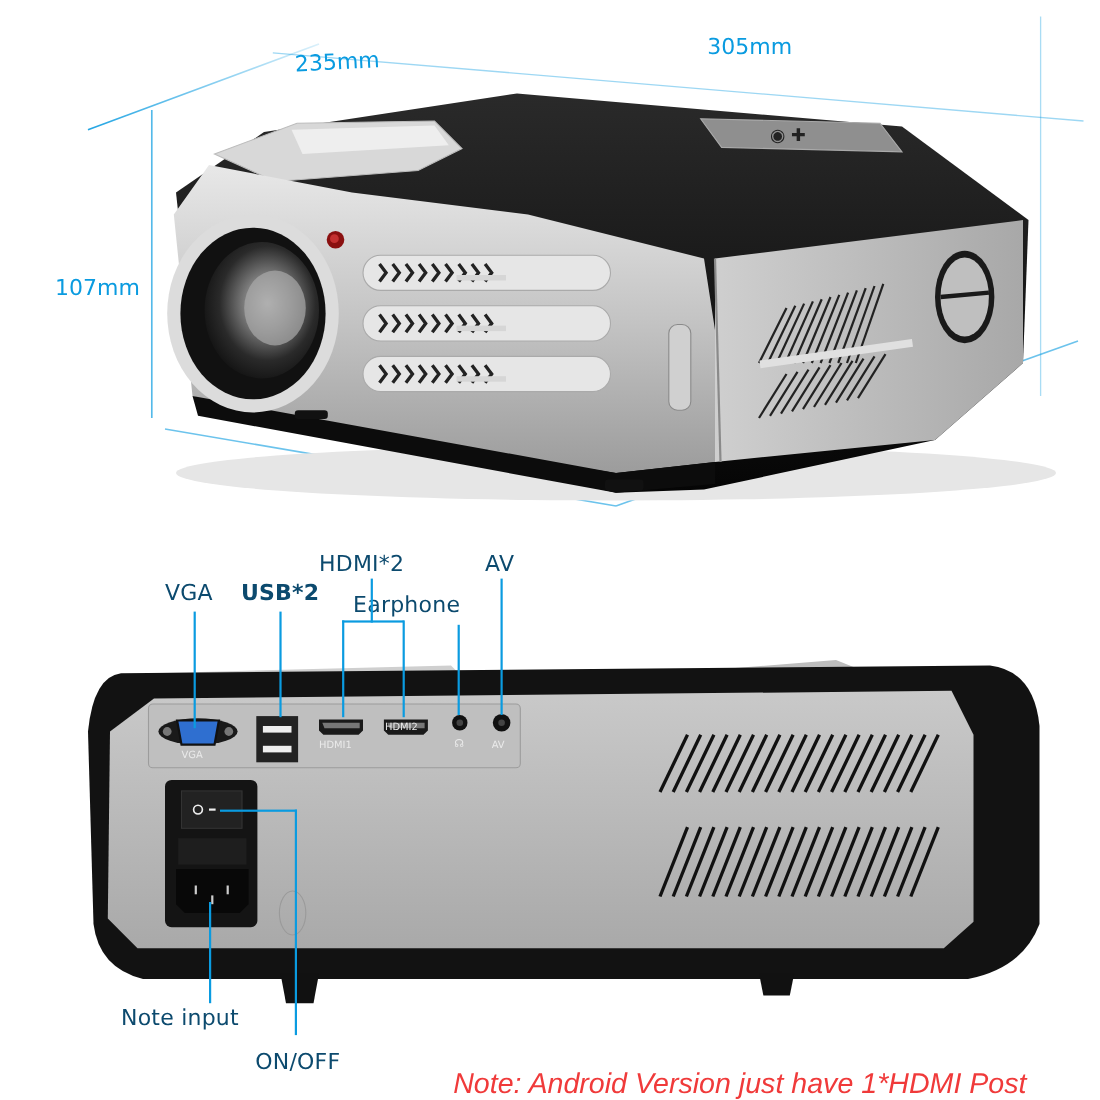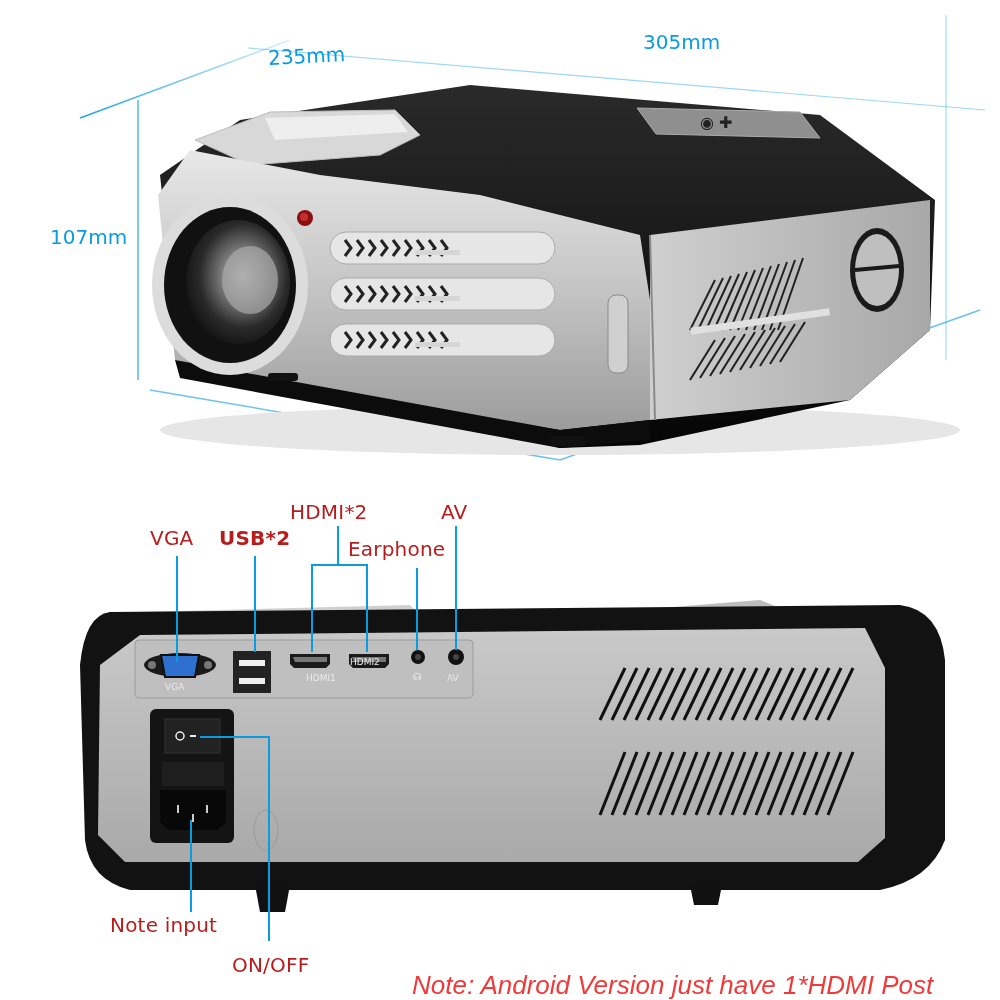--- a/index.html
+++ b/index.html
@@ -1,18 +1,18 @@
 <!DOCTYPE html>
 <html><head>
 <meta charset="utf-8">
 <style>
   html, body { margin:0; padding:0; background:#ffffff; }
   body { width:1000px; height:1000px; position:relative; overflow:hidden; font-family:"DejaVu Sans", sans-serif; }
   .abs { position:absolute; }
-  .blue-label { color:#b91c1c; font-size:20px; font-weight:500; letter-spacing:0.2px; white-space:nowrap; }
+  .blue-label { color:#0c4a6e; font-size:20px; font-weight:500; letter-spacing:0.2px; white-space:nowrap; }
   .dim-label { color:#0a9be0; font-size:20px; white-space:nowrap; }
   .note { color:#f03a3a; font-family:"Liberation Sans", sans-serif; font-size:26px; white-space:nowrap; }
   .vline { position:absolute; width:2px; background:#0a9be0; }
   .hline { position:absolute; height:2px; background:#0a9be0; }
   svg { position:absolute; left:0; top:0; }
 </style>
 </head>
 <body>
 
 <div class="abs" style="left:0;top:0;width:1000px;height:480px;">
@@ -120,21 +120,21 @@
       <rect x="415" y="296" width="45" height="5" fill="#d6d6d6"></rect>
       <rect x="415" y="342" width="45" height="5" fill="#d6d6d6"></rect>
     </g>
 
     <rect x="268" y="373" width="30" height="8" rx="3" fill="#111"></rect>
     <rect x="550" y="436" width="35" height="10" rx="3" fill="#111"></rect>
   </svg>
 
   <div class="abs dim-label" style="left:268px;top:44px;transform:rotate(-3deg);">235mm</div>
   <div class="abs dim-label" style="left:643px;top:30px;">305mm</div>
-  <div class="abs dim-label" style="left:50px;top:225px;">107mm</div>
+  <div class="abs dim-label" style="left:50px;top:249px;">107mm</div>
 </div>
 
 <div class="abs" style="left:0;top:480px;width:1000px;height:520px;">
   <svg width="1000" height="520" viewBox="0 480 1000 520">
     <defs>
       <linearGradient id="rearSilver" x1="0" y1="0" x2="0" y2="1">
         <stop offset="0" stop-color="#c9c9c9"></stop>
         <stop offset="1" stop-color="#a9a9a9"></stop>
       </linearGradient>
     </defs>
@@ -222,29 +222,29 @@
         <line x1="804" y1="815" x2="829" y2="752"></line>
       <line x1="816" y1="815" x2="841" y2="752"></line>
         <line x1="828" y1="815" x2="853" y2="752"></line>
     </g>
 
     <path d="M255 885 L290 885 L285 912 L260 912 Z" fill="#111"></path>
     <path d="M690 885 L722 885 L718 905 L694 905 Z" fill="#111"></path>
   </svg>
 
   <div class="abs" style="left:165px;top:202px;font-size:9px;color:#eaeaea;">VGA</div>
-  <div class="abs" style="left:306px;top:193px;font-size:9px;color:#eaeaea;">HDMI1</div>
+  <div class="abs" style="left:290px;top:193px;font-size:9px;color:#eaeaea;">HDMI1</div>
   <div class="abs" style="left:350px;top:177px;font-size:9px;color:#eaeaea;text-align:center;">HDMI2</div>
   <div class="abs" style="left:413px;top:191px;font-size:10px;color:#eaeaea;">☊</div>
   <div class="abs" style="left:447px;top:193px;font-size:9px;color:#eaeaea;">AV</div>
 
   <div class="abs blue-label" style="left:150px;top:46px;">VGA</div>
   <div class="abs blue-label" style="left:219px;top:46px;font-weight:bold;">USB*2</div>
   <div class="abs blue-label" style="left:290px;top:20px;">HDMI*2</div>
-  <div class="abs blue-label" style="left:348px;top:57px;">Earphone</div>
+  <div class="abs blue-label" style="left:321px;top:57px;">Earphone</div>
   <div class="abs blue-label" style="left:441px;top:20px;">AV</div>
   <div class="abs blue-label" style="left:110px;top:433px;">Note input</div>
   <div class="abs blue-label" style="left:232px;top:473px;">ON/OFF</div>
 
   <div class="vline" style="left:176px;top:76px;height:106px;"></div>
   <div class="vline" style="left:254px;top:76px;height:96px;"></div>
   <div class="vline" style="left:337px;top:46px;height:40px;"></div>
   <div class="hline" style="left:311px;top:84px;width:56px;"></div>
   <div class="vline" style="left:311px;top:84px;height:88px;"></div>
   <div class="vline" style="left:366px;top:84px;height:88px;"></div>

